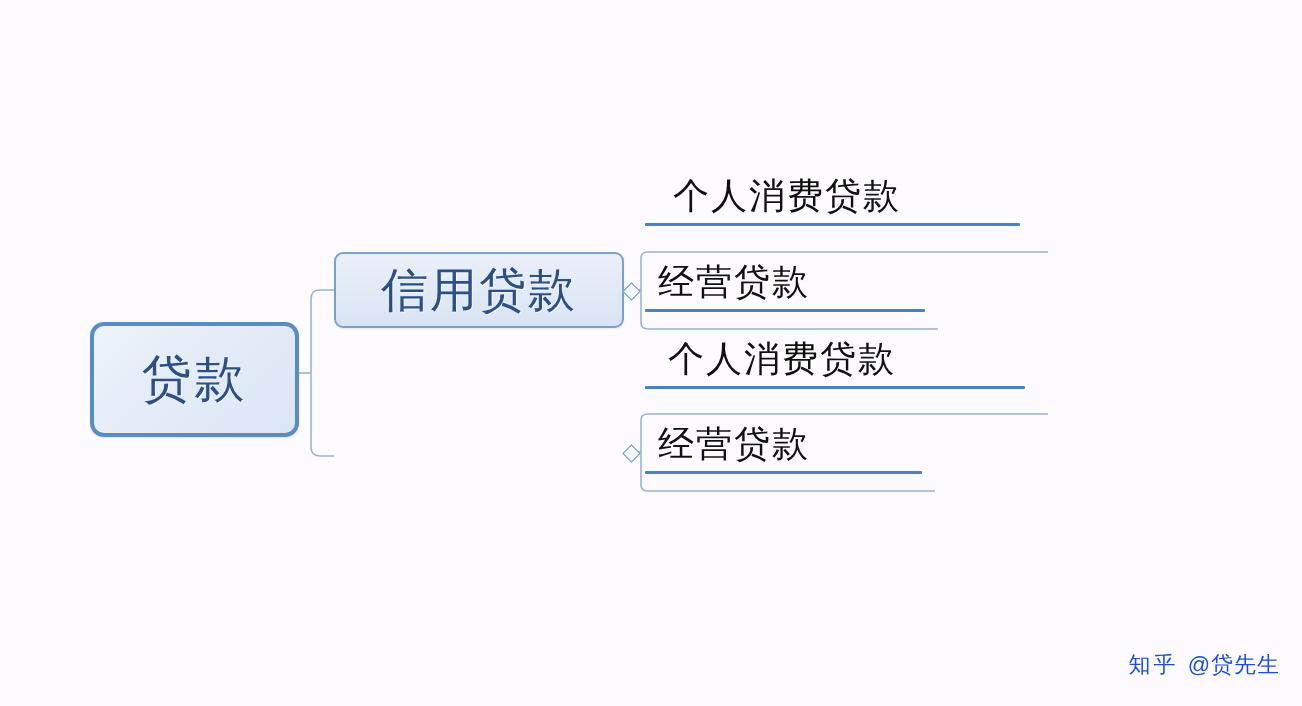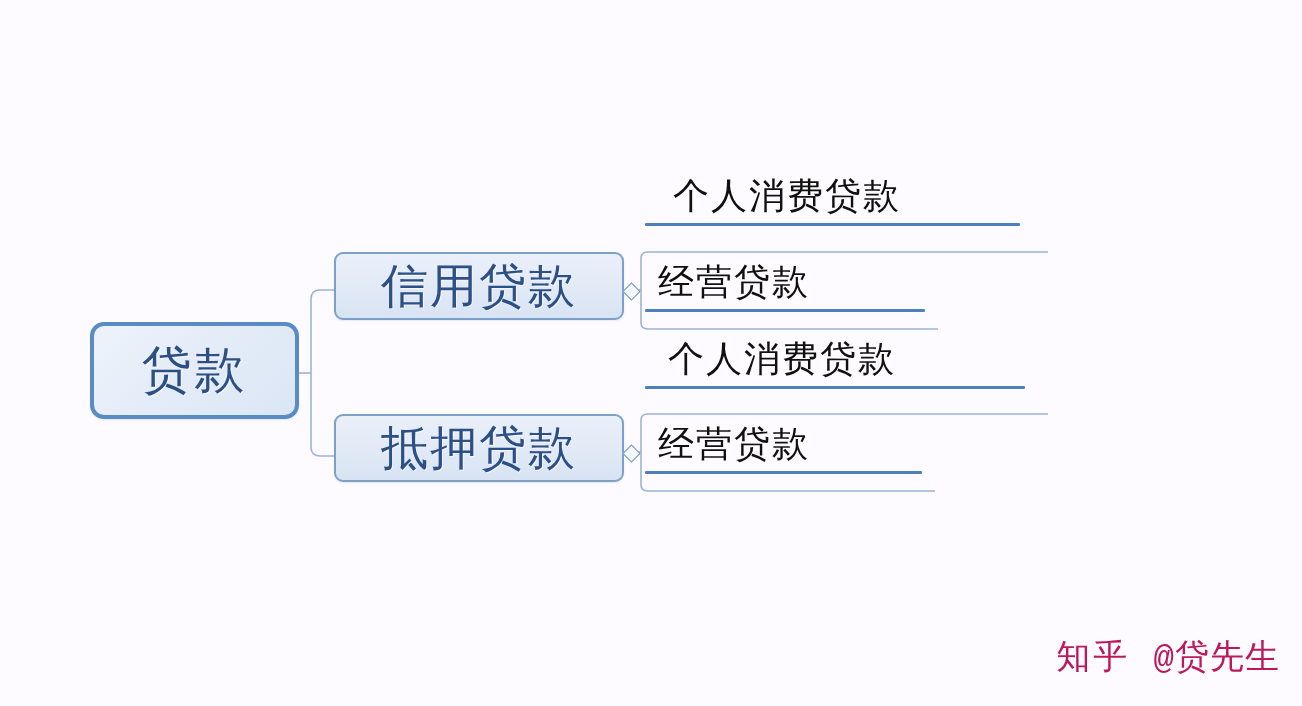--- a/index.html
+++ b/index.html
@@ -40,37 +40,37 @@
     display: flex;
     align-items: center;
     justify-content: center;
     white-space: nowrap;
   }
 
   .node-root {
     left: 90px;
     top: 322px;
     width: 209px;
-    height: 97px;
+    height: 115px;
     border: 4px solid #5a8cc4;
     border-radius: 14px;
     background: linear-gradient(135deg, #eef3fb 0%, #e4ecf8 45%, #dbe6f5 100%);
     box-shadow: 0 1px 2px rgba(90, 130, 180, 0.18);
   }
   .node-root .node-text {
     font-size: 50px;
     letter-spacing: 3px;
     color: #2c4f86;
     text-shadow: 1px 1px 0 rgba(255,255,255,0.65);
   }
 
   .node-branch {
     left: 334px;
     width: 290px;
-    height: 68px;
+    height: 76px;
     border: 2px solid #7ba0ca;
     border-radius: 9px;
     background: linear-gradient(180deg, #eaf0fa 0%, #e2eaf6 50%, #d8e3f3 100%);
     box-shadow: 0 1px 2px rgba(90, 130, 180, 0.15);
   }
   .node-branch.b-top { top: 252px; }
   .node-branch.b-bottom { top: 414px; }
   .node-branch .node-text {
     font-size: 47px;
     letter-spacing: 2px;
@@ -121,24 +121,24 @@
     transform: rotate(45deg);
   }
   .knob.k-top { left: 625px; top: 285px; }
   .knob.k-bottom { left: 625px; top: 447px; }
 
   
   #watermark {
     position: absolute;
     right: 22px;
     bottom: 26px;
-    font-family: Liberation Mono, monospace;
-    font-size: 34px;
+    font-family: Liberation Sans, sans-serif;
+    font-size: 22px;
     letter-spacing: 3px;
-    color: #be185d;
+    color: #1d4ed8;
     white-space: nowrap;
     user-select: none;
   }
   #watermark .wm-at { letter-spacing: 1px; }
 </style>
 </head>
 <body>
 
 <div id="canvas">
 
@@ -173,23 +173,20 @@
   </svg>
 
   <div class="node node-root">
     <span class="node-text">贷款</span>
   </div>
 
   <div class="node node-branch b-top">
     <span class="node-text">信用贷款</span>
   </div>
 
-  <div class="node node-branch b-bottom">
-    <span class="node-text">抵押贷款</span>
-  </div>
 
   <div class="knob k-top"></div>
   <div class="knob k-bottom"></div>
 
   <div class="leaf a1">
     <span class="leaf-text">个人消费贷款</span>
     <span class="leaf-rule"></span>
   </div>
 
   <div class="leaf a2">

